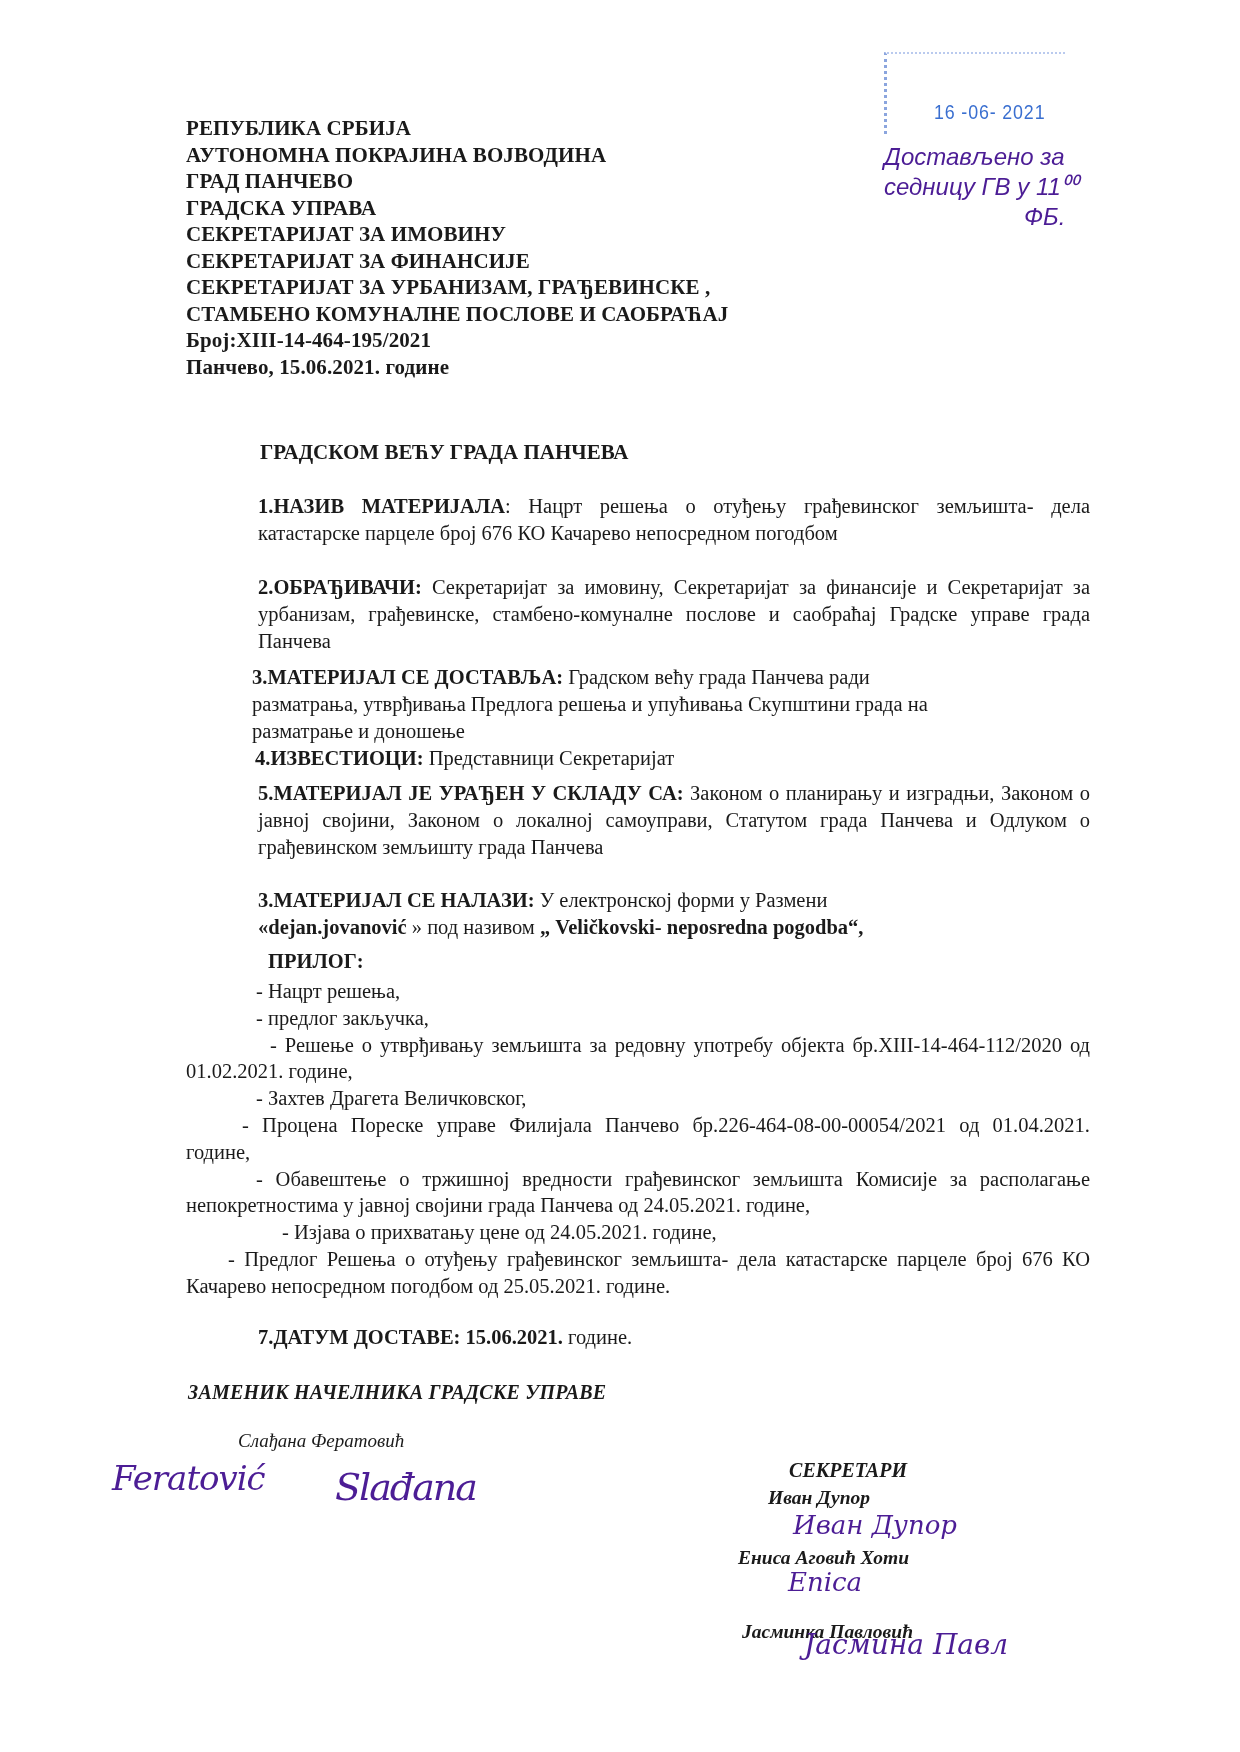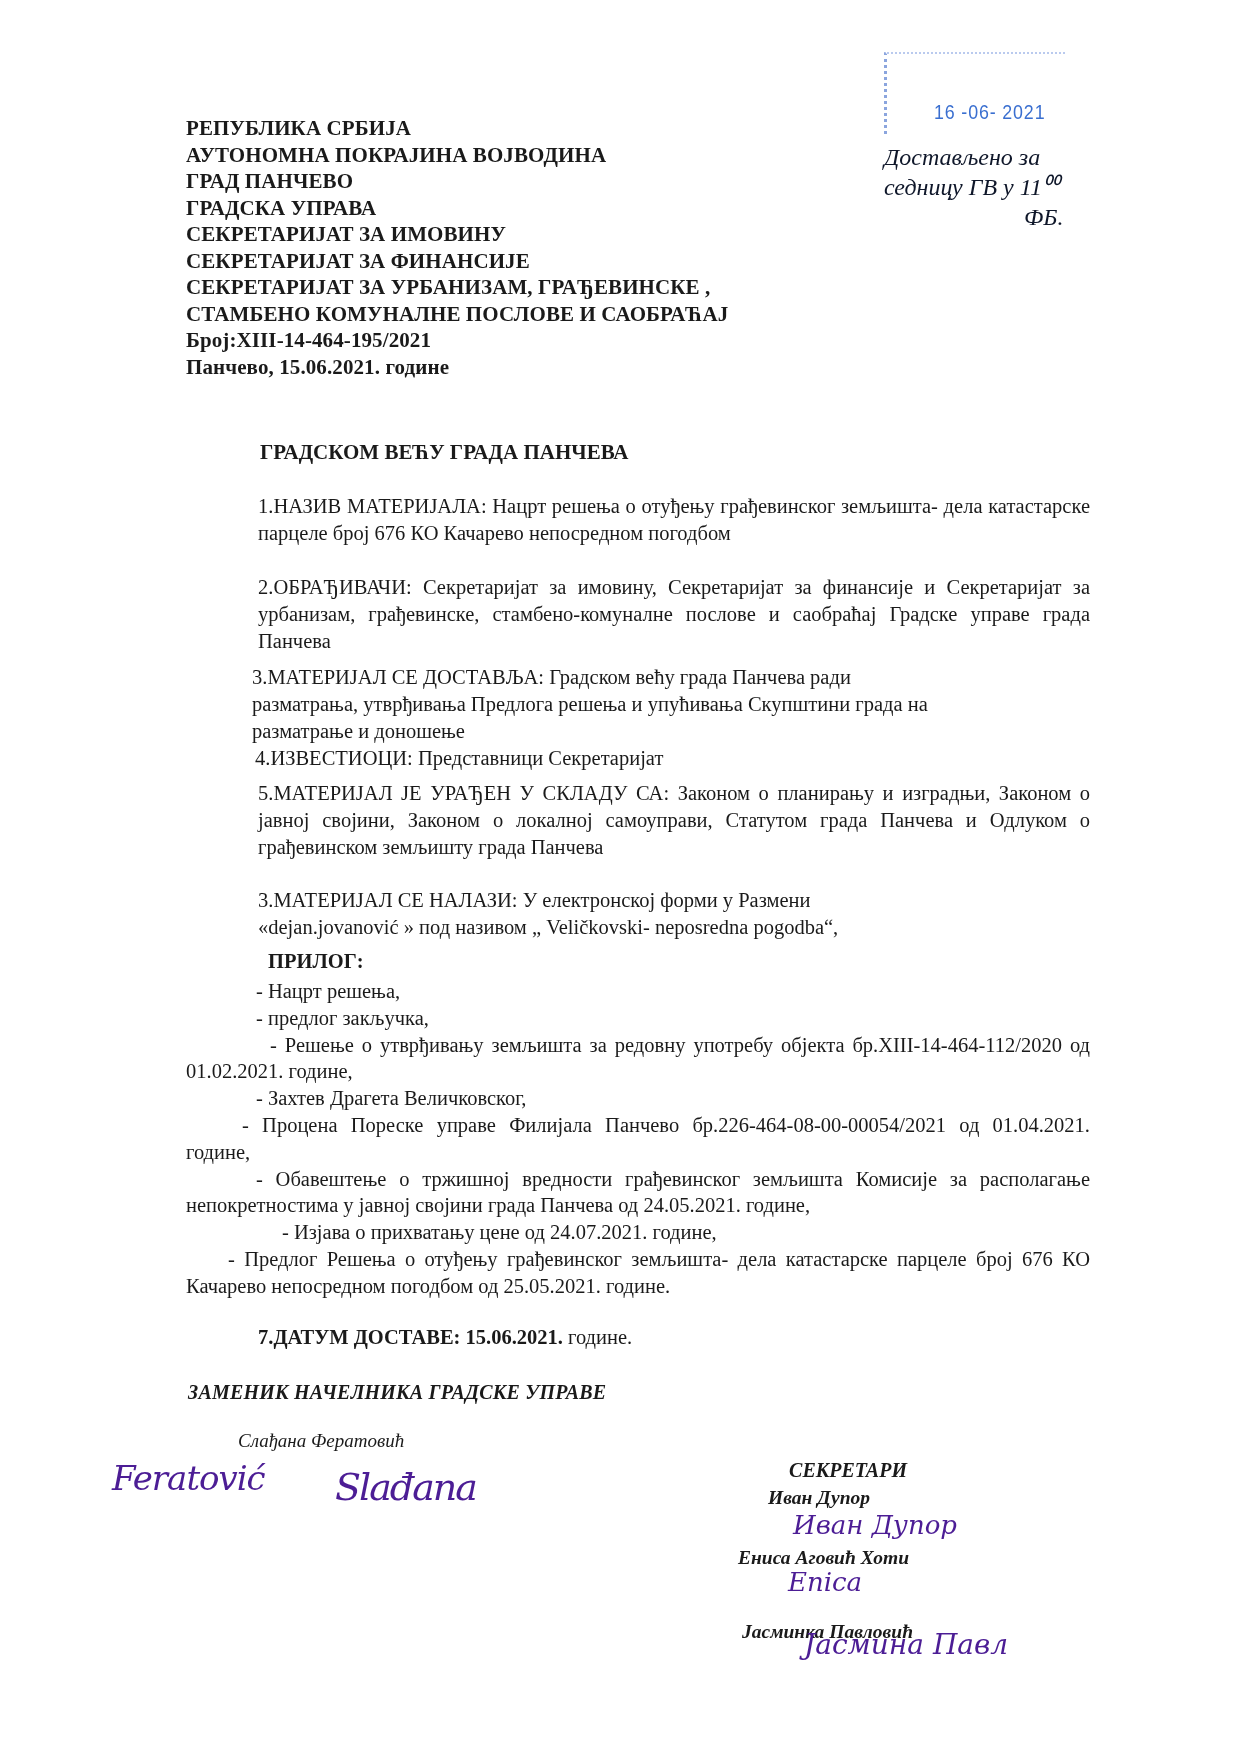--- a/index.html
+++ b/index.html
@@ -18,29 +18,29 @@
       position: absolute; left: 0; top: 0; width: 178px; height: 80px;
       border-left: 3px dotted #6f8fd6; border-top: 2px dotted #a9bdea;
       opacity: 0.8;
     }
     .stamp-date {
       position: absolute; left: 50px; top: 48px;
       font-family: "Liberation Sans", "DejaVu Sans", sans-serif;
       color: #3a6fd0; font-size: 21px; letter-spacing: 1px; transform: scaleX(0.85); transform-origin: left;
     }
     .stamp-hand {
-      position: absolute; left: 0px; top: 90px; color: #0f172a;
-      font-family: Liberation Serif, serif; font-style: italic; font-size: 24px; line-height: 30px;
+      position: absolute; left: 0px; top: 90px; color: #4c1d95;
+      font-family: Liberation Sans, sans-serif; font-style: italic; font-size: 24px; line-height: 30px;
       white-space: nowrap;
     }
 
     .addressee { left: 260px; top: 440px; font-weight: bold; font-size: 21px; }
 
     .body-block { left: 258px; width: 832px; font-size: 20.5px; line-height: 26.8px; text-align: justify; }
-    .body-block b { font-weight: normal; }
+    .body-block b { font-weight: bold; }
     .i1 { top: 493px; }
     .i2 { top: 574px; }
     .i3 { top: 664px; left: 252px; text-align: left; }
     .i4 { top: 745px; left: 255px; text-align: left; }
     .i5 { top: 780px; }
     .i6 { top: 887px; }
 
     .prilog-title { left: 268px; top: 950px; font-weight: bold; font-size: 20.5px; }
     .prilog-list { left: 186px; width: 904px; top: 978px; font-size: 20.5px; line-height: 26.8px; text-align: justify; }
     .prilog-list .li { }
@@ -122,21 +122,21 @@
 </div>
 
 <div class="abs prilog-title">ПРИЛОГ:</div>
 <div class="abs prilog-list">
   <div class="li ind1">- Нацрт решења,</div>
   <div class="li ind1">- предлог закључка,</div>
   <div class="li ind2">- Решење о утврђивању земљишта за редовну употребу објекта бр.XIII-14-464-112/2020 од 01.02.2021. године,</div>
   <div class="li ind1">- Захтев Драгета Величковског,</div>
   <div class="li ind3">- Процена Пореске управе Филијала Панчево бр.226-464-08-00-00054/2021 од 01.04.2021. године,</div>
   <div class="li ind1">- Обавештење о тржишној вредности грађевинског земљишта Комисије за располагање непокретностима у јавној својини града Панчева од 24.05.2021. године,</div>
-  <div class="li ind5">- Изјава о прихватању цене  од 24.07.2021. године,</div>
+  <div class="li ind5">- Изјава о прихватању цене  од 24.05.2021. године,</div>
   <div class="li ind4">- Предлог Решења о отуђењу грађевинског земљишта- дела катастарске парцеле број 676 КО Качарево непосредном погодбом  од 25.05.2021. године.</div>
 </div>
 
 <div class="abs item7">
   <b>7.ДАТУМ ДОСТАВЕ: 15.06.2021.</b><span> године.</span>
 </div>
 
 <div class="abs deputy">ЗАМЕНИК НАЧЕЛНИКА ГРАДСКЕ УПРАВЕ</div>
 <div class="abs deputy-name">Слађана Фератовић</div>
 <div class="abs sig sig-ferat">Feratović</div>

